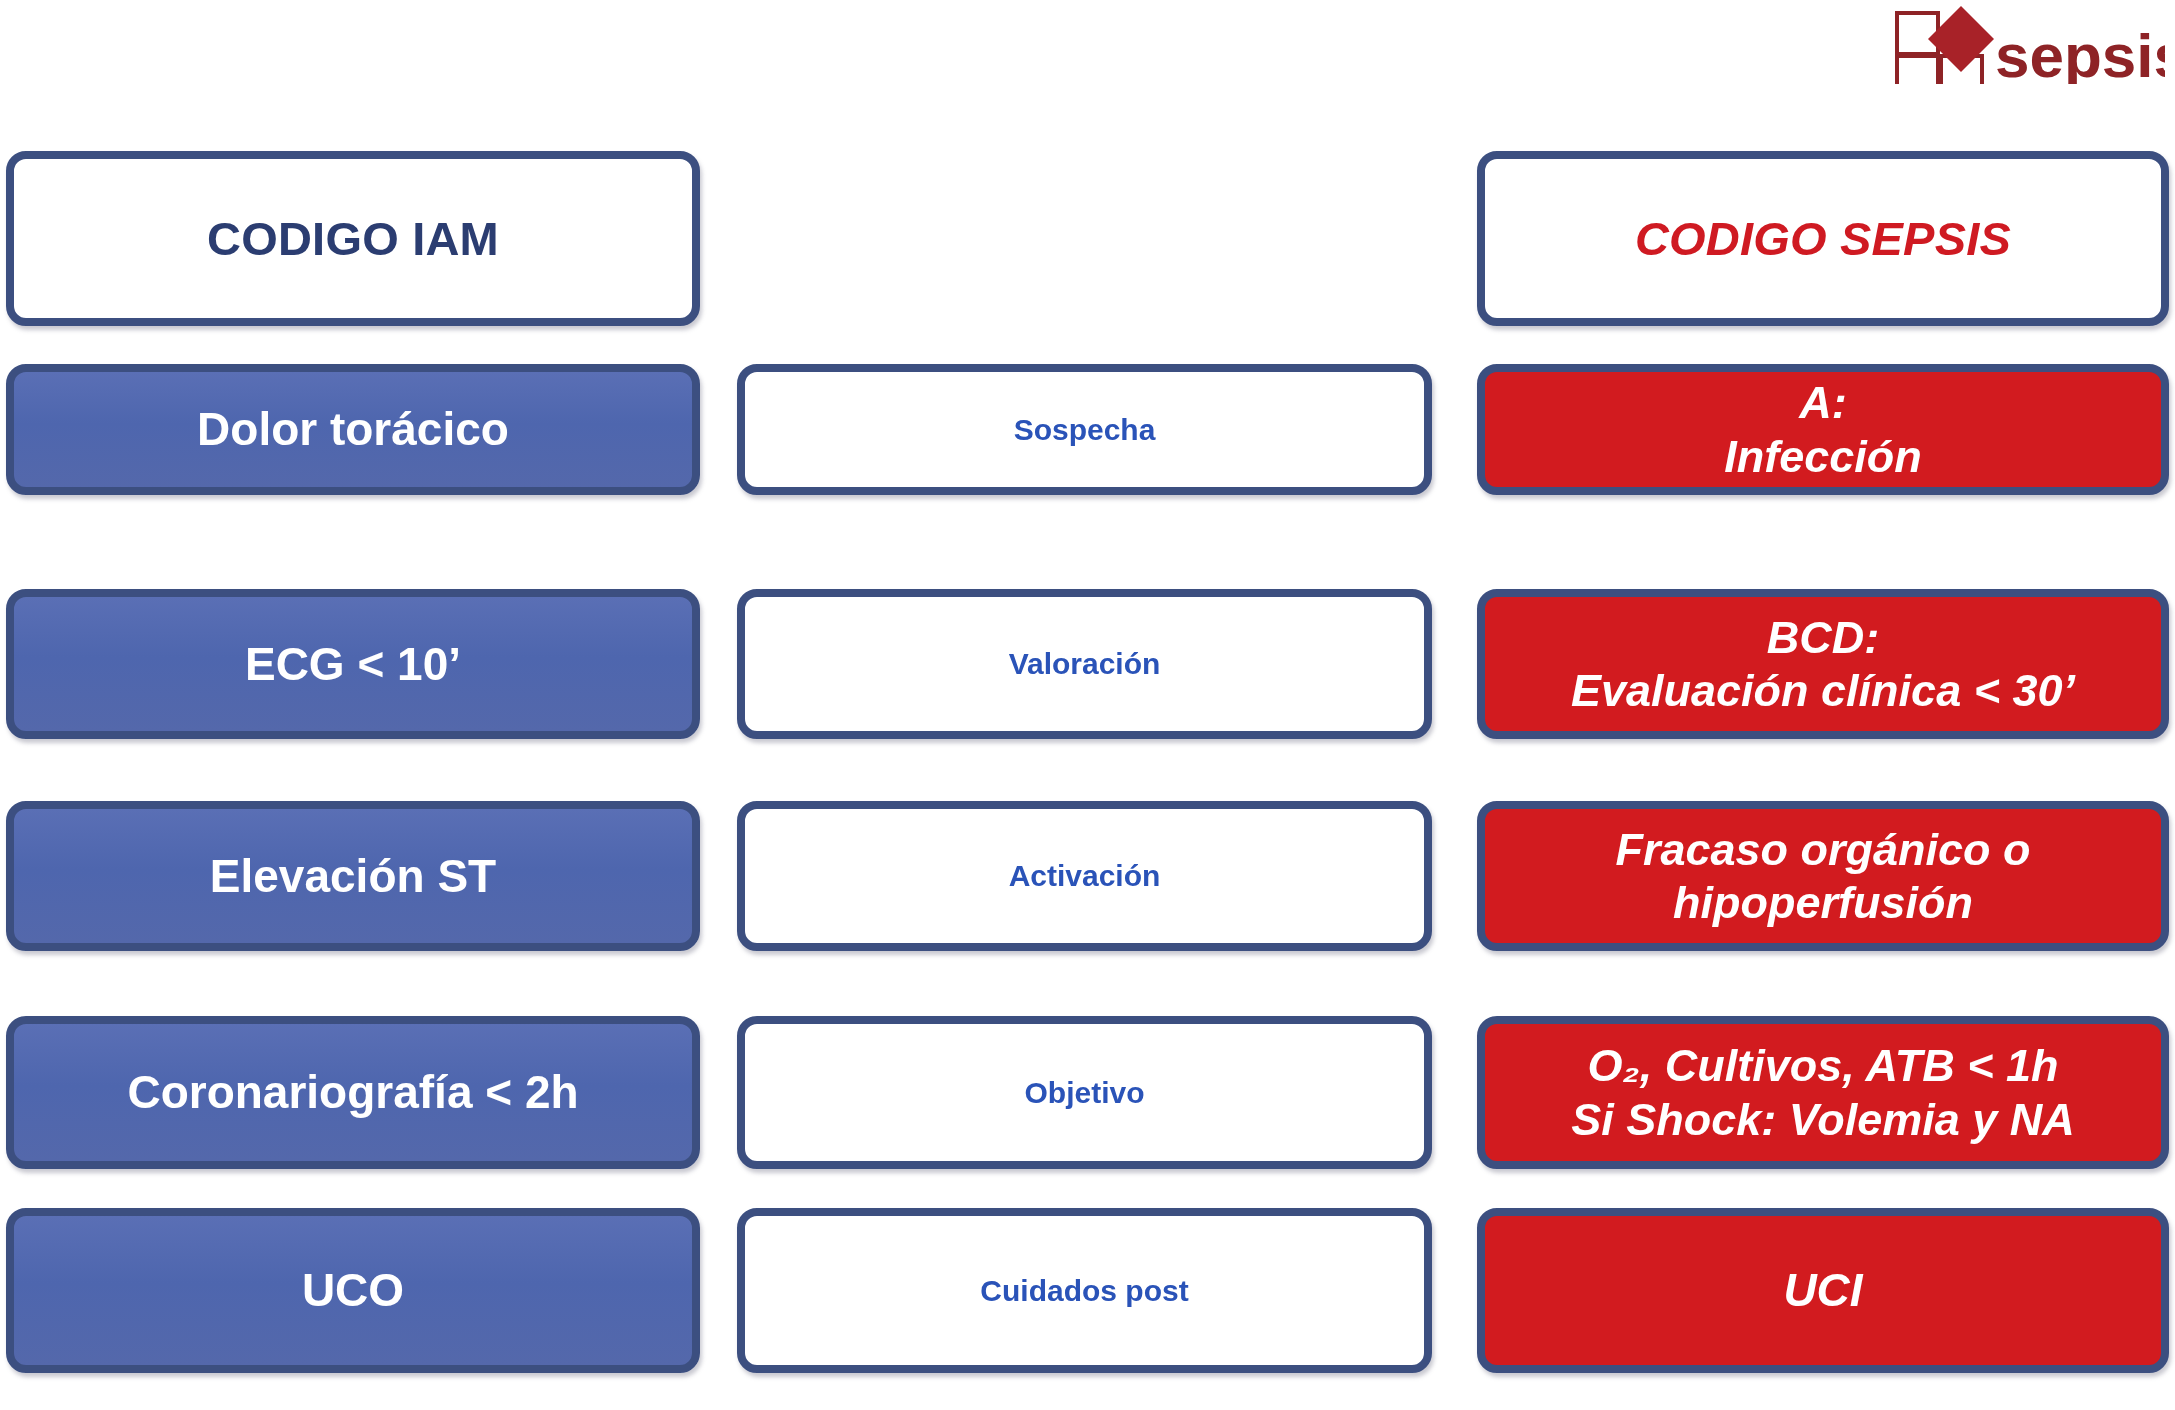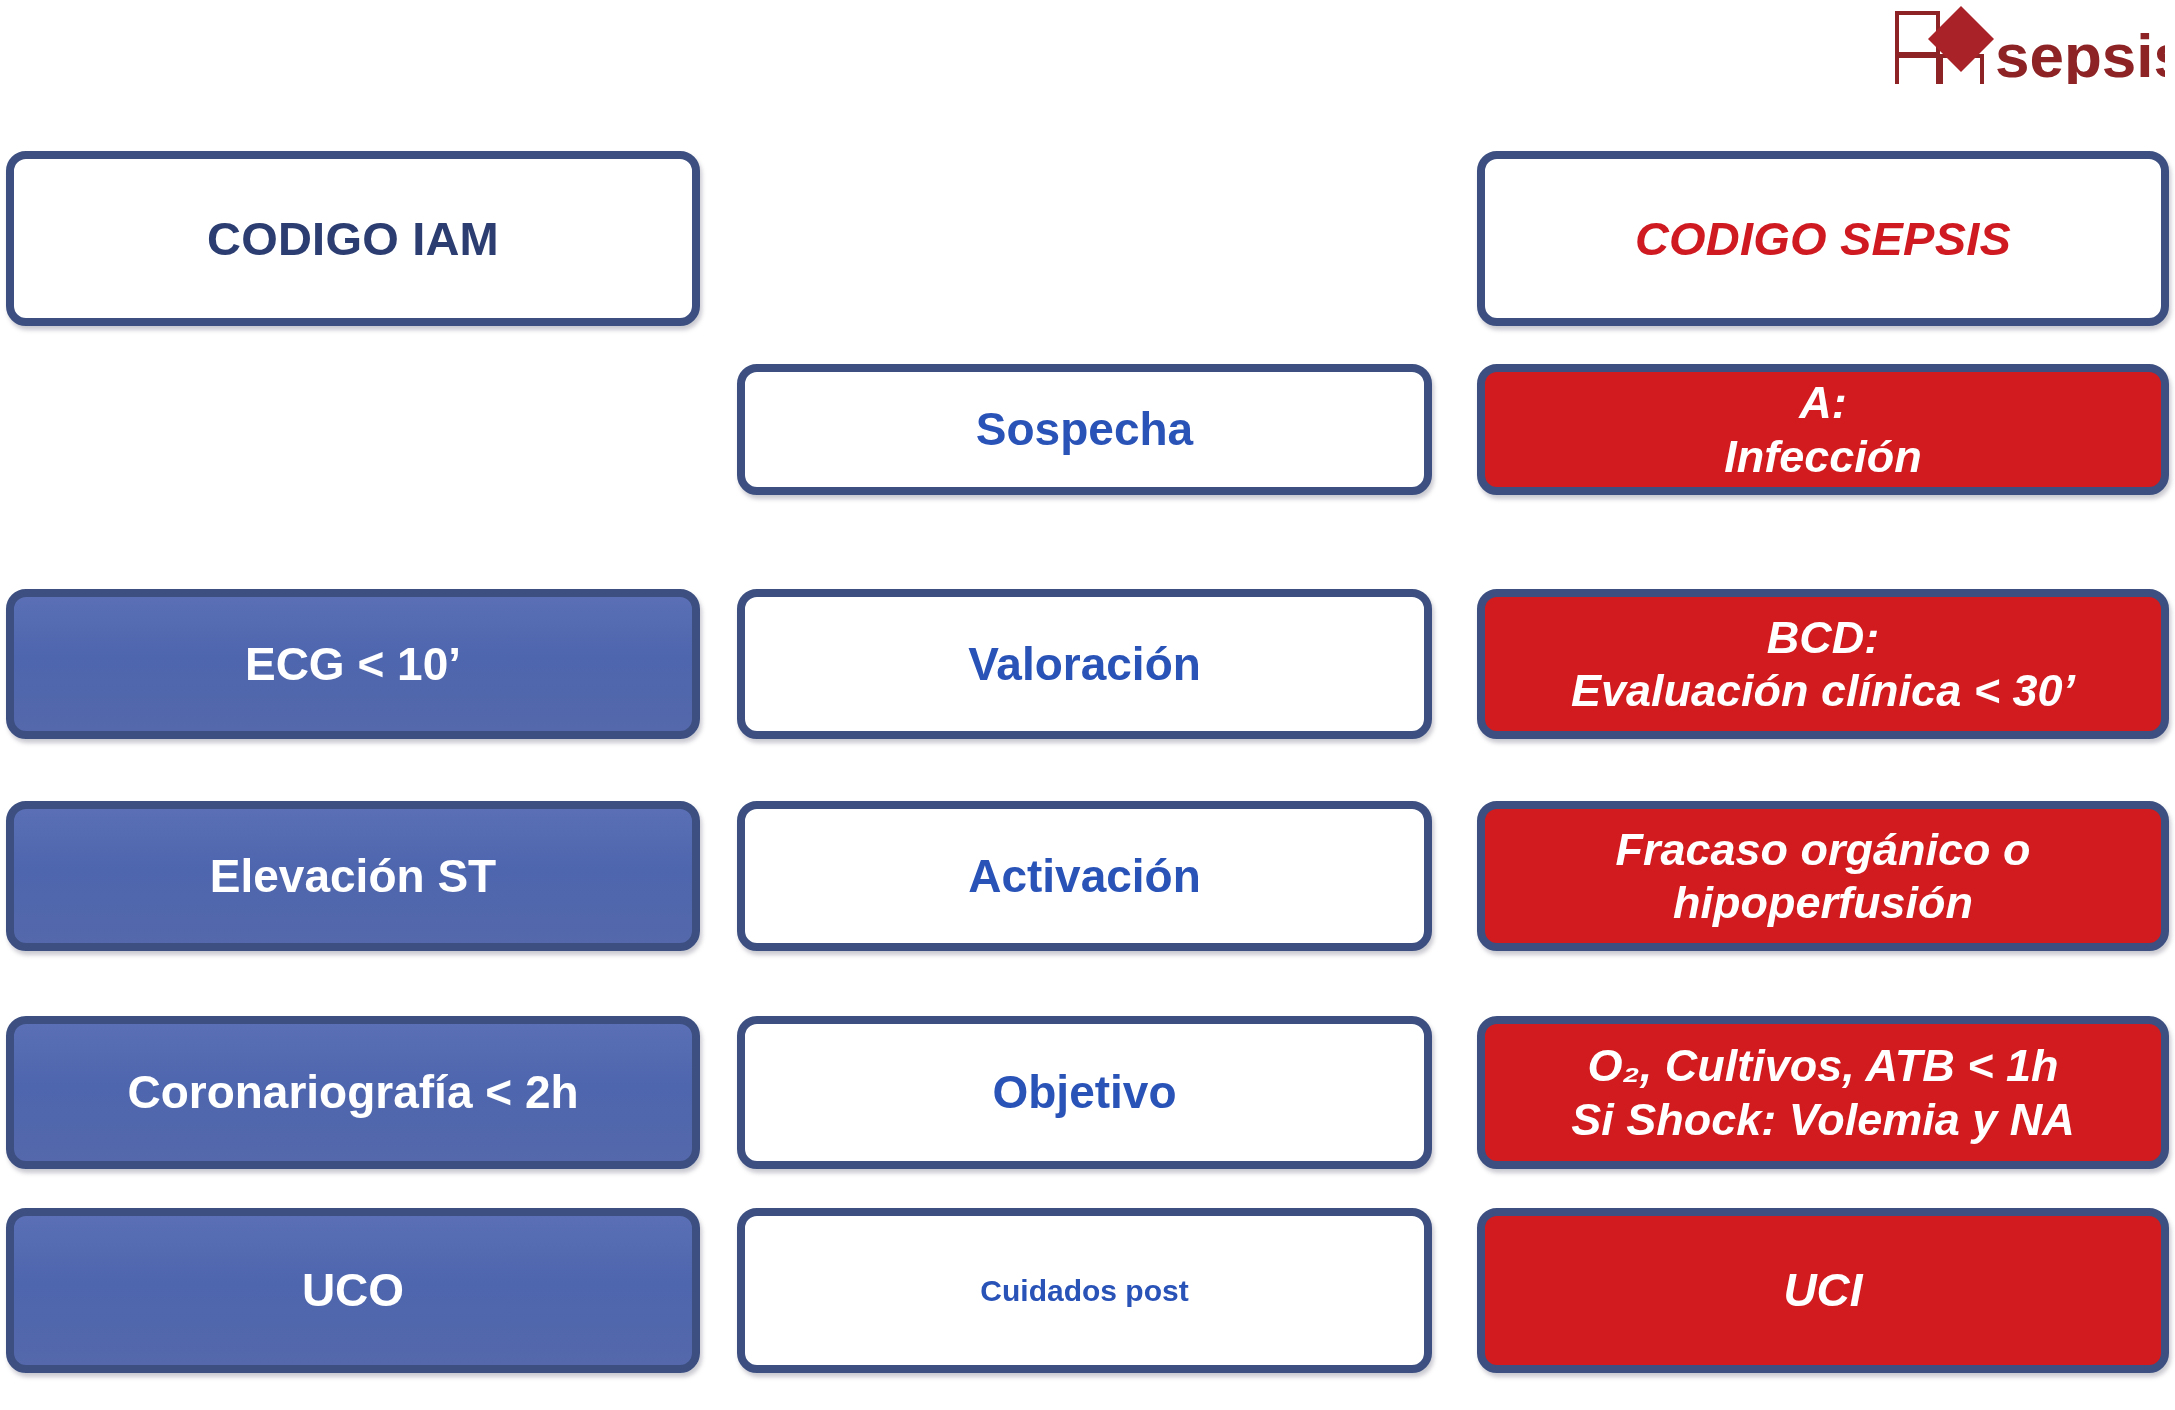--- a/index.html
+++ b/index.html
@@ -90,21 +90,21 @@
     font-size: 47px;
     letter-spacing: 0.2px;
   }
   .t-body {
     font-weight: bold;
     font-size: 46px;
   }
   .t-body.two-line { font-size: 45px; }
   .t-mid {
     font-weight: bold;
-    font-size: 46px;
+    font-size: 30px;
     color: #2a53b8;
   }
   .t-mid.small { font-size: 30px; }
   .box span.txt { display: block; width: 100%; }
 </style>
 </head>
 <body>
 
 <div class="slide">
 
@@ -126,20 +126,23 @@
   <div class="grid">
 
     <div class="box white row-head col-left">
       <span class="txt t-head title-blue">CODIGO IAM</span>
     </div>
 
     <div class="box white row-head col-right">
       <span class="txt t-head title-red">CODIGO SEPSIS</span>
     </div>
 
+    <div class="box blue row-1 col-left">
+      <span class="txt t-body">Dolor torácico</span>
+    </div>
     <div class="box white row-1 col-mid">
       <span class="txt t-mid">Sospecha</span>
     </div>
     <div class="box red row-1 col-right">
       <span class="txt t-body two-line">
         <span>A:</span><br>
         <span>Infección</span>
       </span>
     </div>
 

